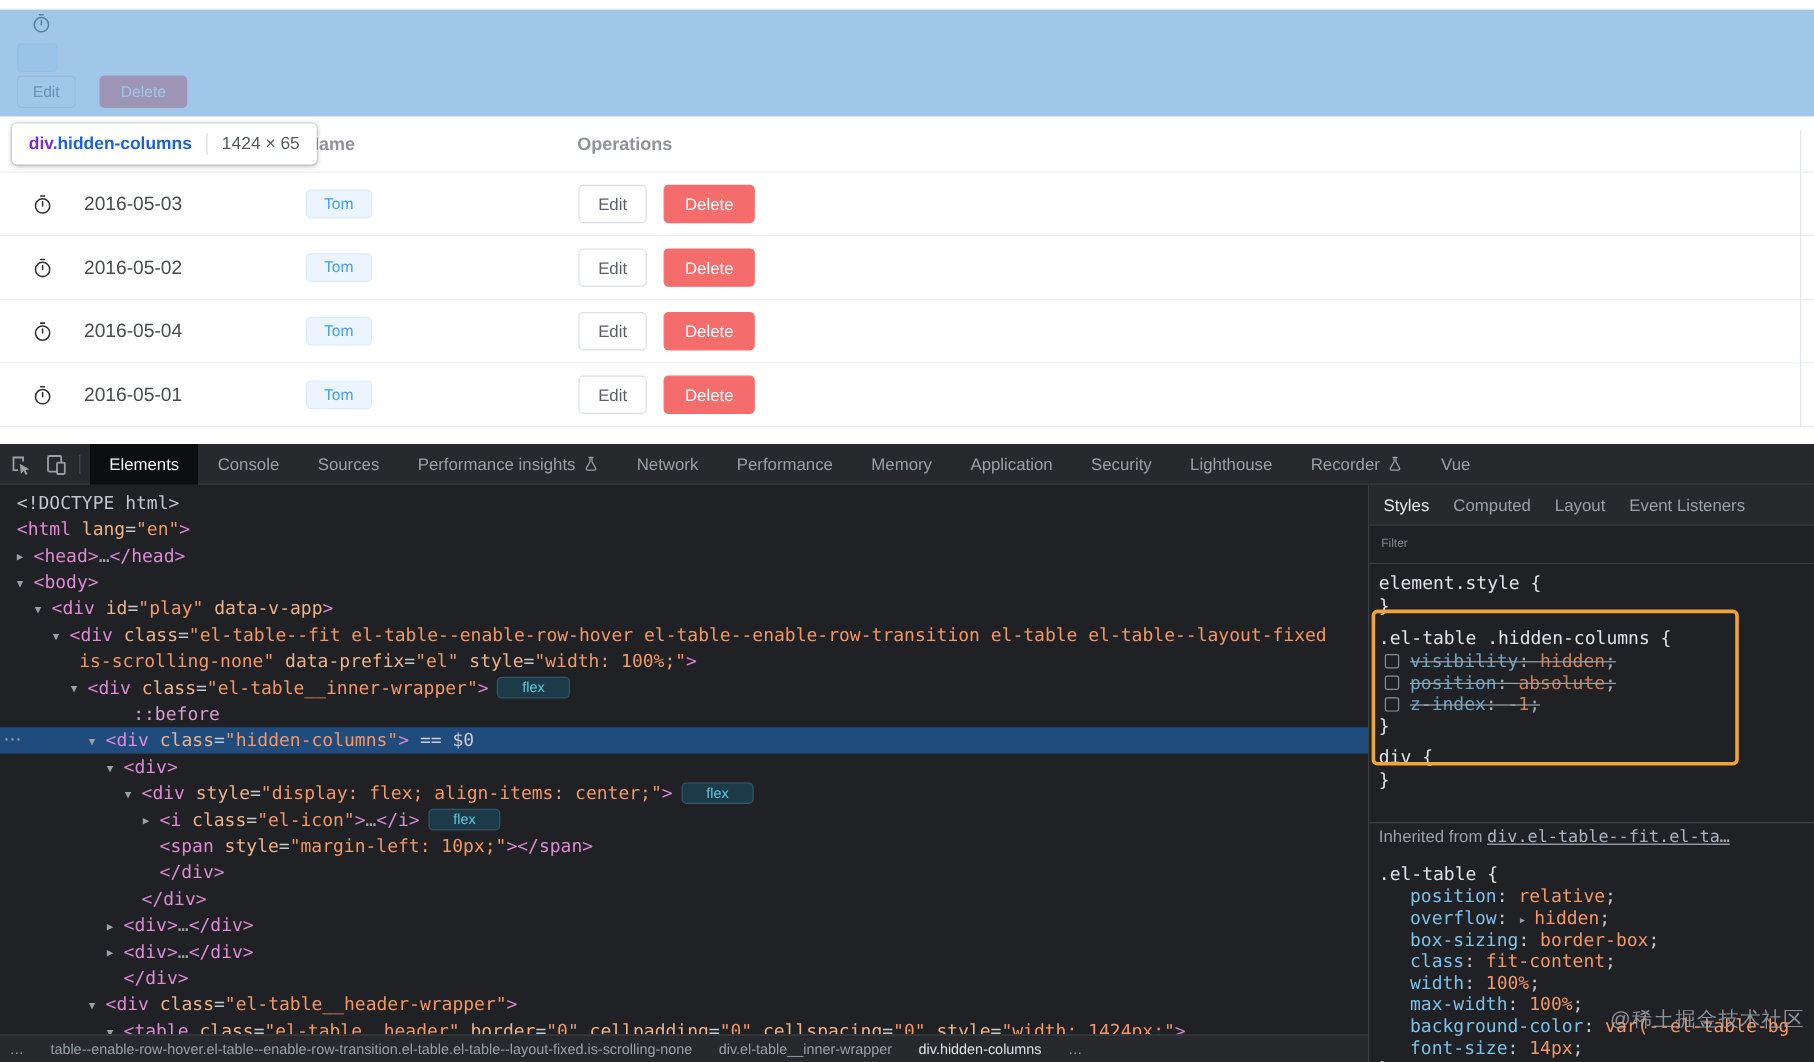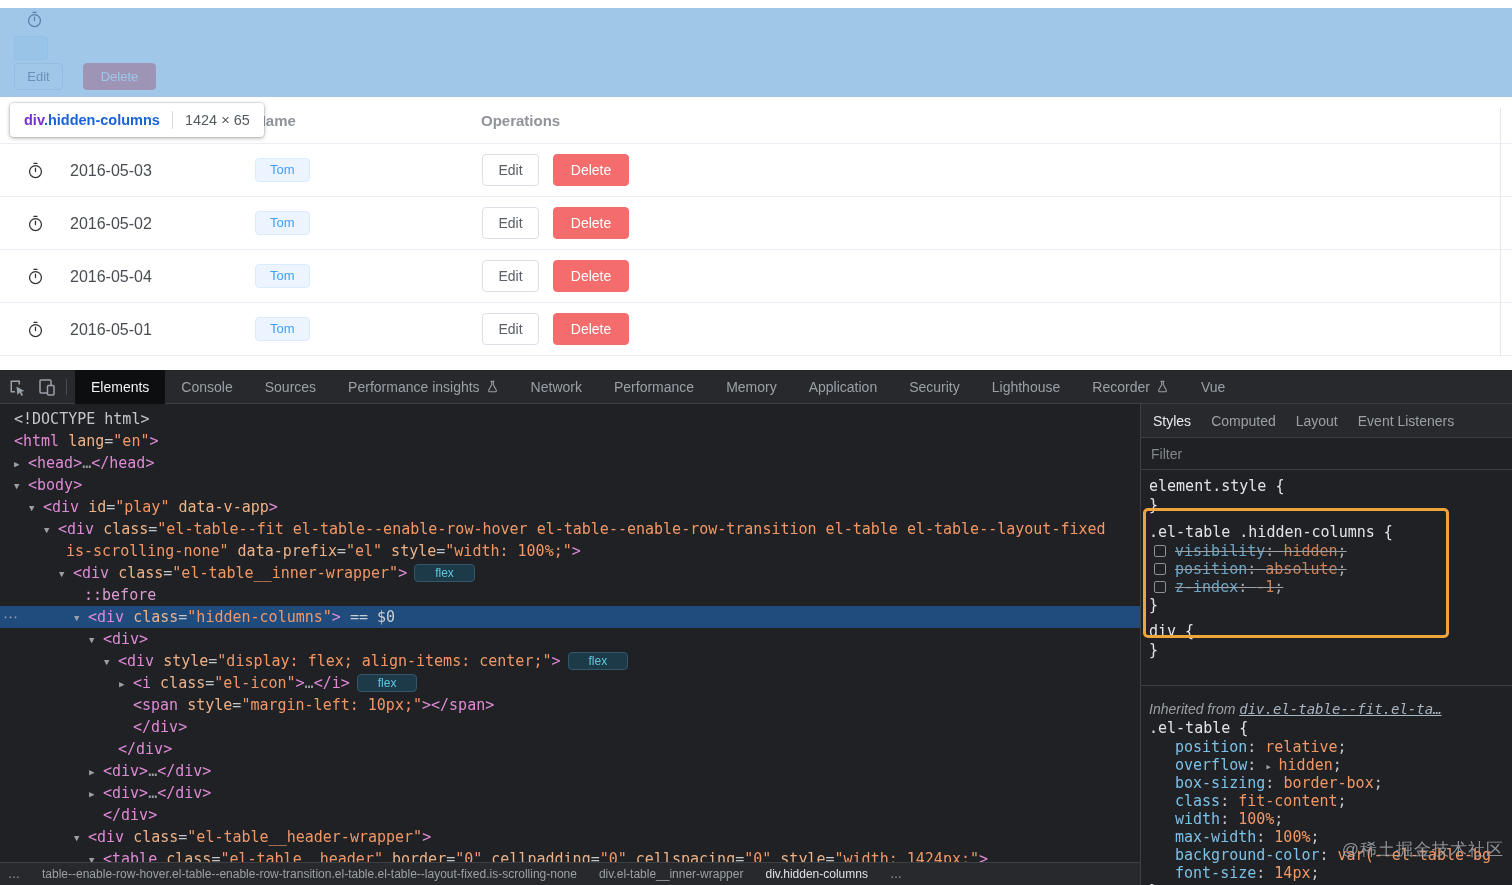--- a/index.html
+++ b/index.html
@@ -77,37 +77,37 @@
   .crumb.selected { color:#dde1e5; }
 
   
   .sidebar { position:absolute; top:34px; left:1140px; width:372px; height:481px; background:#202124;
     border-left:1px solid #3c4043; overflow:hidden; }
   .sb-tabs { position:absolute; top:0; left:0; right:0; height:34px; display:flex; align-items:center;
     border-bottom:1px solid #3c4043; padding-left:2px; background:#28292c; }
   .sb-tab { padding:0 10px; font-size:14px; color:#9aa0a6; white-space:nowrap; }
   .sb-tab.active { color:#e8eaed; }
   .sb-filter { position:absolute; top:34px; left:0; right:0; height:32px; border-bottom:1px solid #3c4043;
-    display:flex; align-items:center; padding:0 10px; color:#80868b; font-size:14px; }
+    display:flex; align-items:center; padding:0 10px; color:#80868b; font-size:10px; }
   .sb-body { position:absolute; inset:0; font-family:"DejaVu Sans Mono", monospace; font-size:15px; }
   .style-rule { position:absolute; left:0; right:0; padding-left:8px; }
   .rule-0 { top:72px; } .rule-1 { top:118px; } .rule-2 { top:217px; } .rule-3 { top:314px; }
   .rule-line { height:18px; line-height:18px; white-space:nowrap; overflow:hidden; }
   .rule-head { height:20px; line-height:20px; }
   .rule-selector { color:#e1e4e8; } .brace { color:#e1e4e8; }
   .prop-line { position:relative; padding-left:26px; }
   .prop-checkbox { position:absolute; left:5px; top:3px; width:12px; height:12px;
     border:1.5px solid #8a8f98; border-radius:2px; background:transparent; }
   .prop-name { color:#7cc1e8; } .prop-value { color:#f29766; }
   .prop-colon, .prop-semi { color:#c3c7cc; }
   .shorthand-arrow { color:#9aa0a6; font-size:11px; }
   .struck { text-decoration:line-through; text-decoration-color:#b9bec5; opacity:.82; }
   .sb-sep { position:absolute; left:0; right:0; top:281px; border-top:1px solid #3c4043; }
-  .sb-inherited { position:absolute; top:296px; left:0; right:0; height:18px; line-height:18px;
-    padding-left:8px; color:#9aa0a6; font-size:14px; white-space:nowrap; overflow:hidden;font-style:italic; }
+  .sb-inherited { position:absolute; top:284px; left:0; right:0; height:18px; line-height:18px;
+    padding-left:8px; color:#9aa0a6; font-size:14px; white-space:nowrap; overflow:hidden; }
   .inh-link { color:#a8b4c0; text-decoration:underline; font-family:"DejaVu Sans Mono",monospace; font-size:14px; }
   .flash-box { position:absolute; left:2px; top:104px; width:306px; height:130px;
     border:3px solid #eea43a; border-radius:5px; pointer-events:none; z-index:3; }
   .watermark { position:absolute; right:8px; top:434px; z-index:4; font-size:17px;
     color:rgba(160,166,173,.85); font-family:"Liberation Sans",sans-serif; letter-spacing:1px; }
 
   button { appearance:none; }
 </style>
 </head>
 <body>
@@ -251,21 +251,21 @@
 
   <div class="dom-pane">
       <div class="dom-line" style="padding-left: 14px;"><span class="tk-plain">&lt;!DOCTYPE html&gt;</span></div>
       <div class="dom-line" style="padding-left: 14px;"><span class="tk-tag">&lt;html</span><span class="tk-attr"> lang</span><span class="tk-plain">=</span><span class="tk-val">"en"</span><span class="tk-tag">&gt;</span></div>
       <div class="dom-line" style="padding-left: 14px;"><span class="tw-arrow">▶</span><span class="tk-tag">&lt;head&gt;</span><span class="tk-dim">…</span><span class="tk-tag">&lt;/head&gt;</span></div>
       <div class="dom-line" style="padding-left: 14px;"><span class="tw-arrow">▼</span><span class="tk-tag">&lt;body&gt;</span></div>
       <div class="dom-line" style="padding-left: 29px;"><span class="tw-arrow">▼</span><span class="tk-tag">&lt;div</span><span class="tk-attr"> id</span><span class="tk-plain">=</span><span class="tk-val">"play"</span><span class="tk-attr"> data-v-app</span><span class="tk-tag">&gt;</span></div>
       <div class="dom-line" style="padding-left: 44px;"><span class="tw-arrow">▼</span><span class="tk-tag">&lt;div</span><span class="tk-attr"> class</span><span class="tk-plain">=</span><span class="tk-val">"el-table--fit el-table--enable-row-hover el-table--enable-row-transition el-table el-table--layout-fixed</span></div>
       <div class="dom-line" style="padding-left: 52px;"><span class="tw-arrow"></span><span class="tk-val">is-scrolling-none"</span><span class="tk-attr"> data-prefix</span><span class="tk-plain">=</span><span class="tk-val">"el"</span><span class="tk-attr"> style</span><span class="tk-plain">=</span><span class="tk-val">"width: 100%;"</span><span class="tk-tag">&gt;</span></div>
       <div class="dom-line" style="padding-left: 59px;"><span class="tw-arrow">▼</span><span class="tk-tag">&lt;div</span><span class="tk-attr"> class</span><span class="tk-plain">=</span><span class="tk-val">"el-table__inner-wrapper"</span><span class="tk-tag">&gt;</span><span class="tk-badge">flex</span></div>
-      <div class="dom-line" style="padding-left: 70px;"><span class="tw-arrow"></span><span class="tk-pseudo">::before</span></div>
+      <div class="dom-line" style="padding-left: 97px;"><span class="tw-arrow"></span><span class="tk-pseudo">::before</span></div>
       <div class="dom-line selected" style="padding-left: 74px;"><span class="row-dots">⋯</span><span class="tw-arrow">▼</span><span class="tk-tag">&lt;div</span><span class="tk-attr"> class</span><span class="tk-plain">=</span><span class="tk-val">"hidden-columns"</span><span class="tk-tag">&gt;</span><span class="tk-eq"> == $0</span></div>
       <div class="dom-line" style="padding-left: 89px;"><span class="tw-arrow">▼</span><span class="tk-tag">&lt;div&gt;</span></div>
       <div class="dom-line" style="padding-left: 104px;"><span class="tw-arrow">▼</span><span class="tk-tag">&lt;div</span><span class="tk-attr"> style</span><span class="tk-plain">=</span><span class="tk-val">"display: flex; align-items: center;"</span><span class="tk-tag">&gt;</span><span class="tk-badge">flex</span></div>
       <div class="dom-line" style="padding-left: 119px;"><span class="tw-arrow">▶</span><span class="tk-tag">&lt;i</span><span class="tk-attr"> class</span><span class="tk-plain">=</span><span class="tk-val">"el-icon"</span><span class="tk-tag">&gt;</span><span class="tk-dim">…</span><span class="tk-tag">&lt;/i&gt;</span><span class="tk-badge">flex</span></div>
       <div class="dom-line" style="padding-left: 119px;"><span class="tw-arrow"></span><span class="tk-tag">&lt;span</span><span class="tk-attr"> style</span><span class="tk-plain">=</span><span class="tk-val">"margin-left: 10px;"</span><span class="tk-tag">&gt;&lt;/span&gt;</span></div>
       <div class="dom-line" style="padding-left: 119px;"><span class="tw-arrow"></span><span class="tk-tag">&lt;/div&gt;</span></div>
       <div class="dom-line" style="padding-left: 104px;"><span class="tw-arrow"></span><span class="tk-tag">&lt;/div&gt;</span></div>
       <div class="dom-line" style="padding-left: 89px;"><span class="tw-arrow">▶</span><span class="tk-tag">&lt;div&gt;</span><span class="tk-dim">…</span><span class="tk-tag">&lt;/div&gt;</span></div>
       <div class="dom-line" style="padding-left: 89px;"><span class="tw-arrow">▶</span><span class="tk-tag">&lt;div&gt;</span><span class="tk-dim">…</span><span class="tk-tag">&lt;/div&gt;</span></div>
       <div class="dom-line" style="padding-left: 89px;"><span class="tw-arrow"></span><span class="tk-tag">&lt;/div&gt;</span></div>

